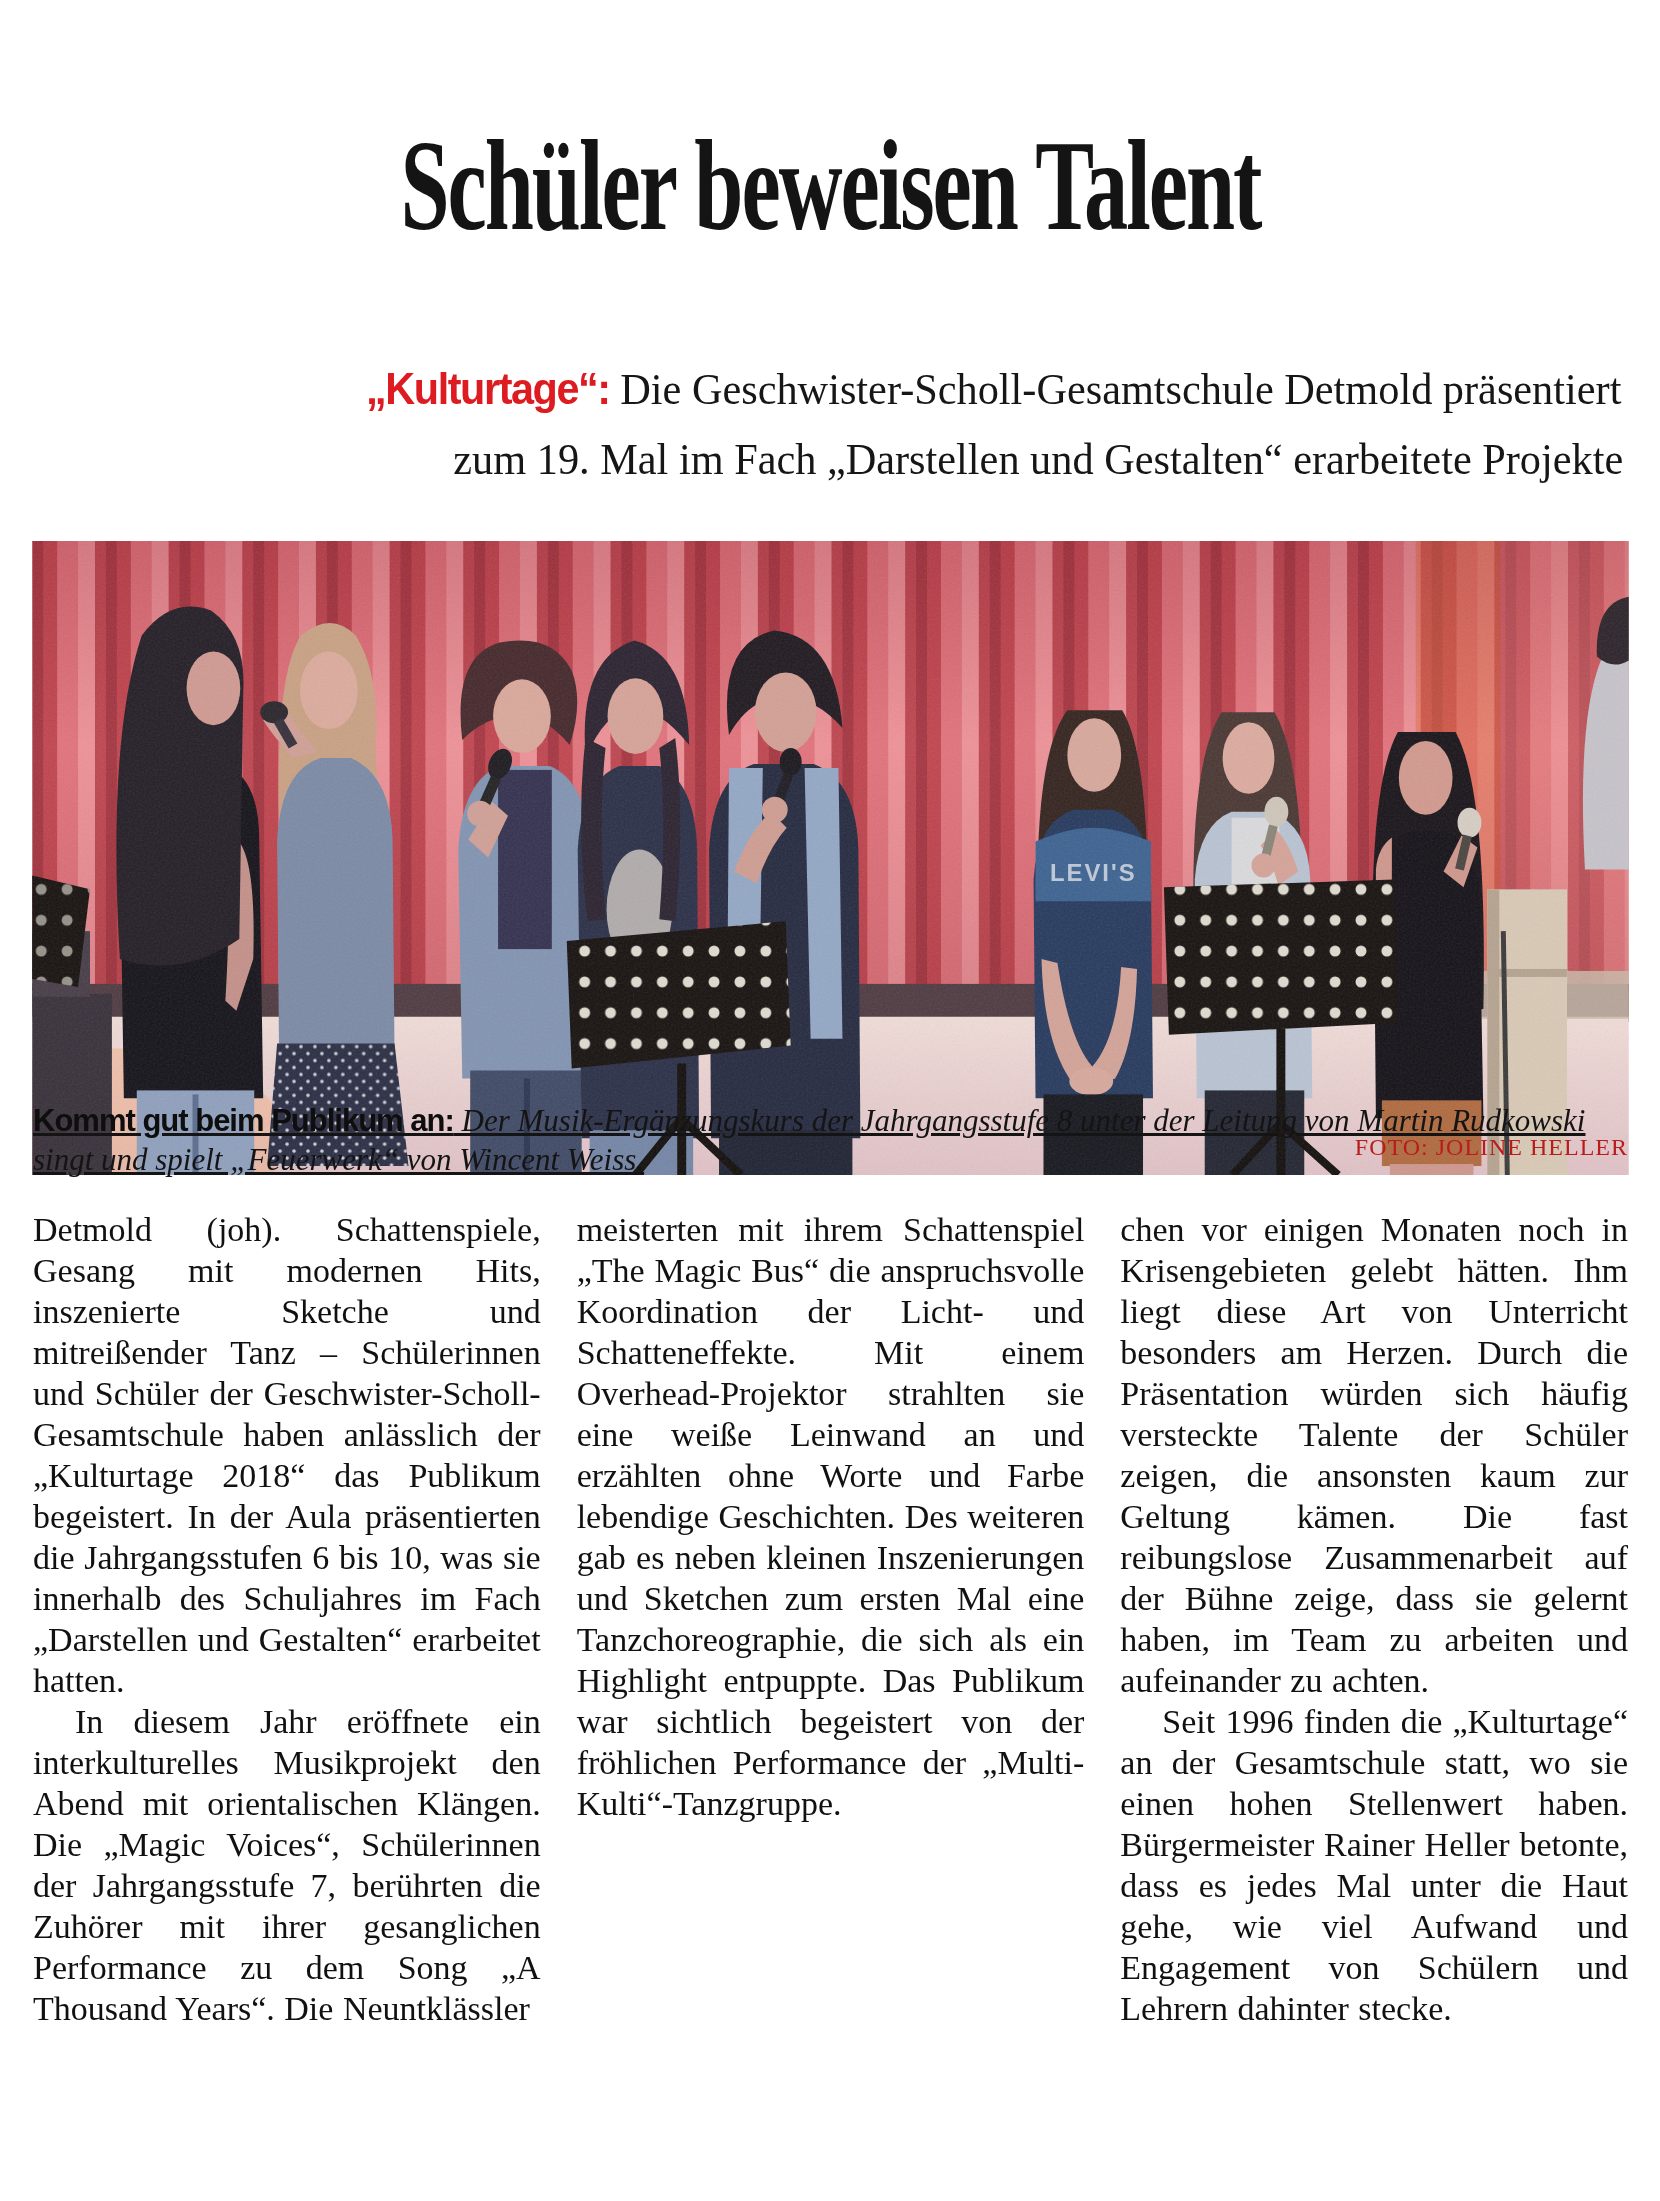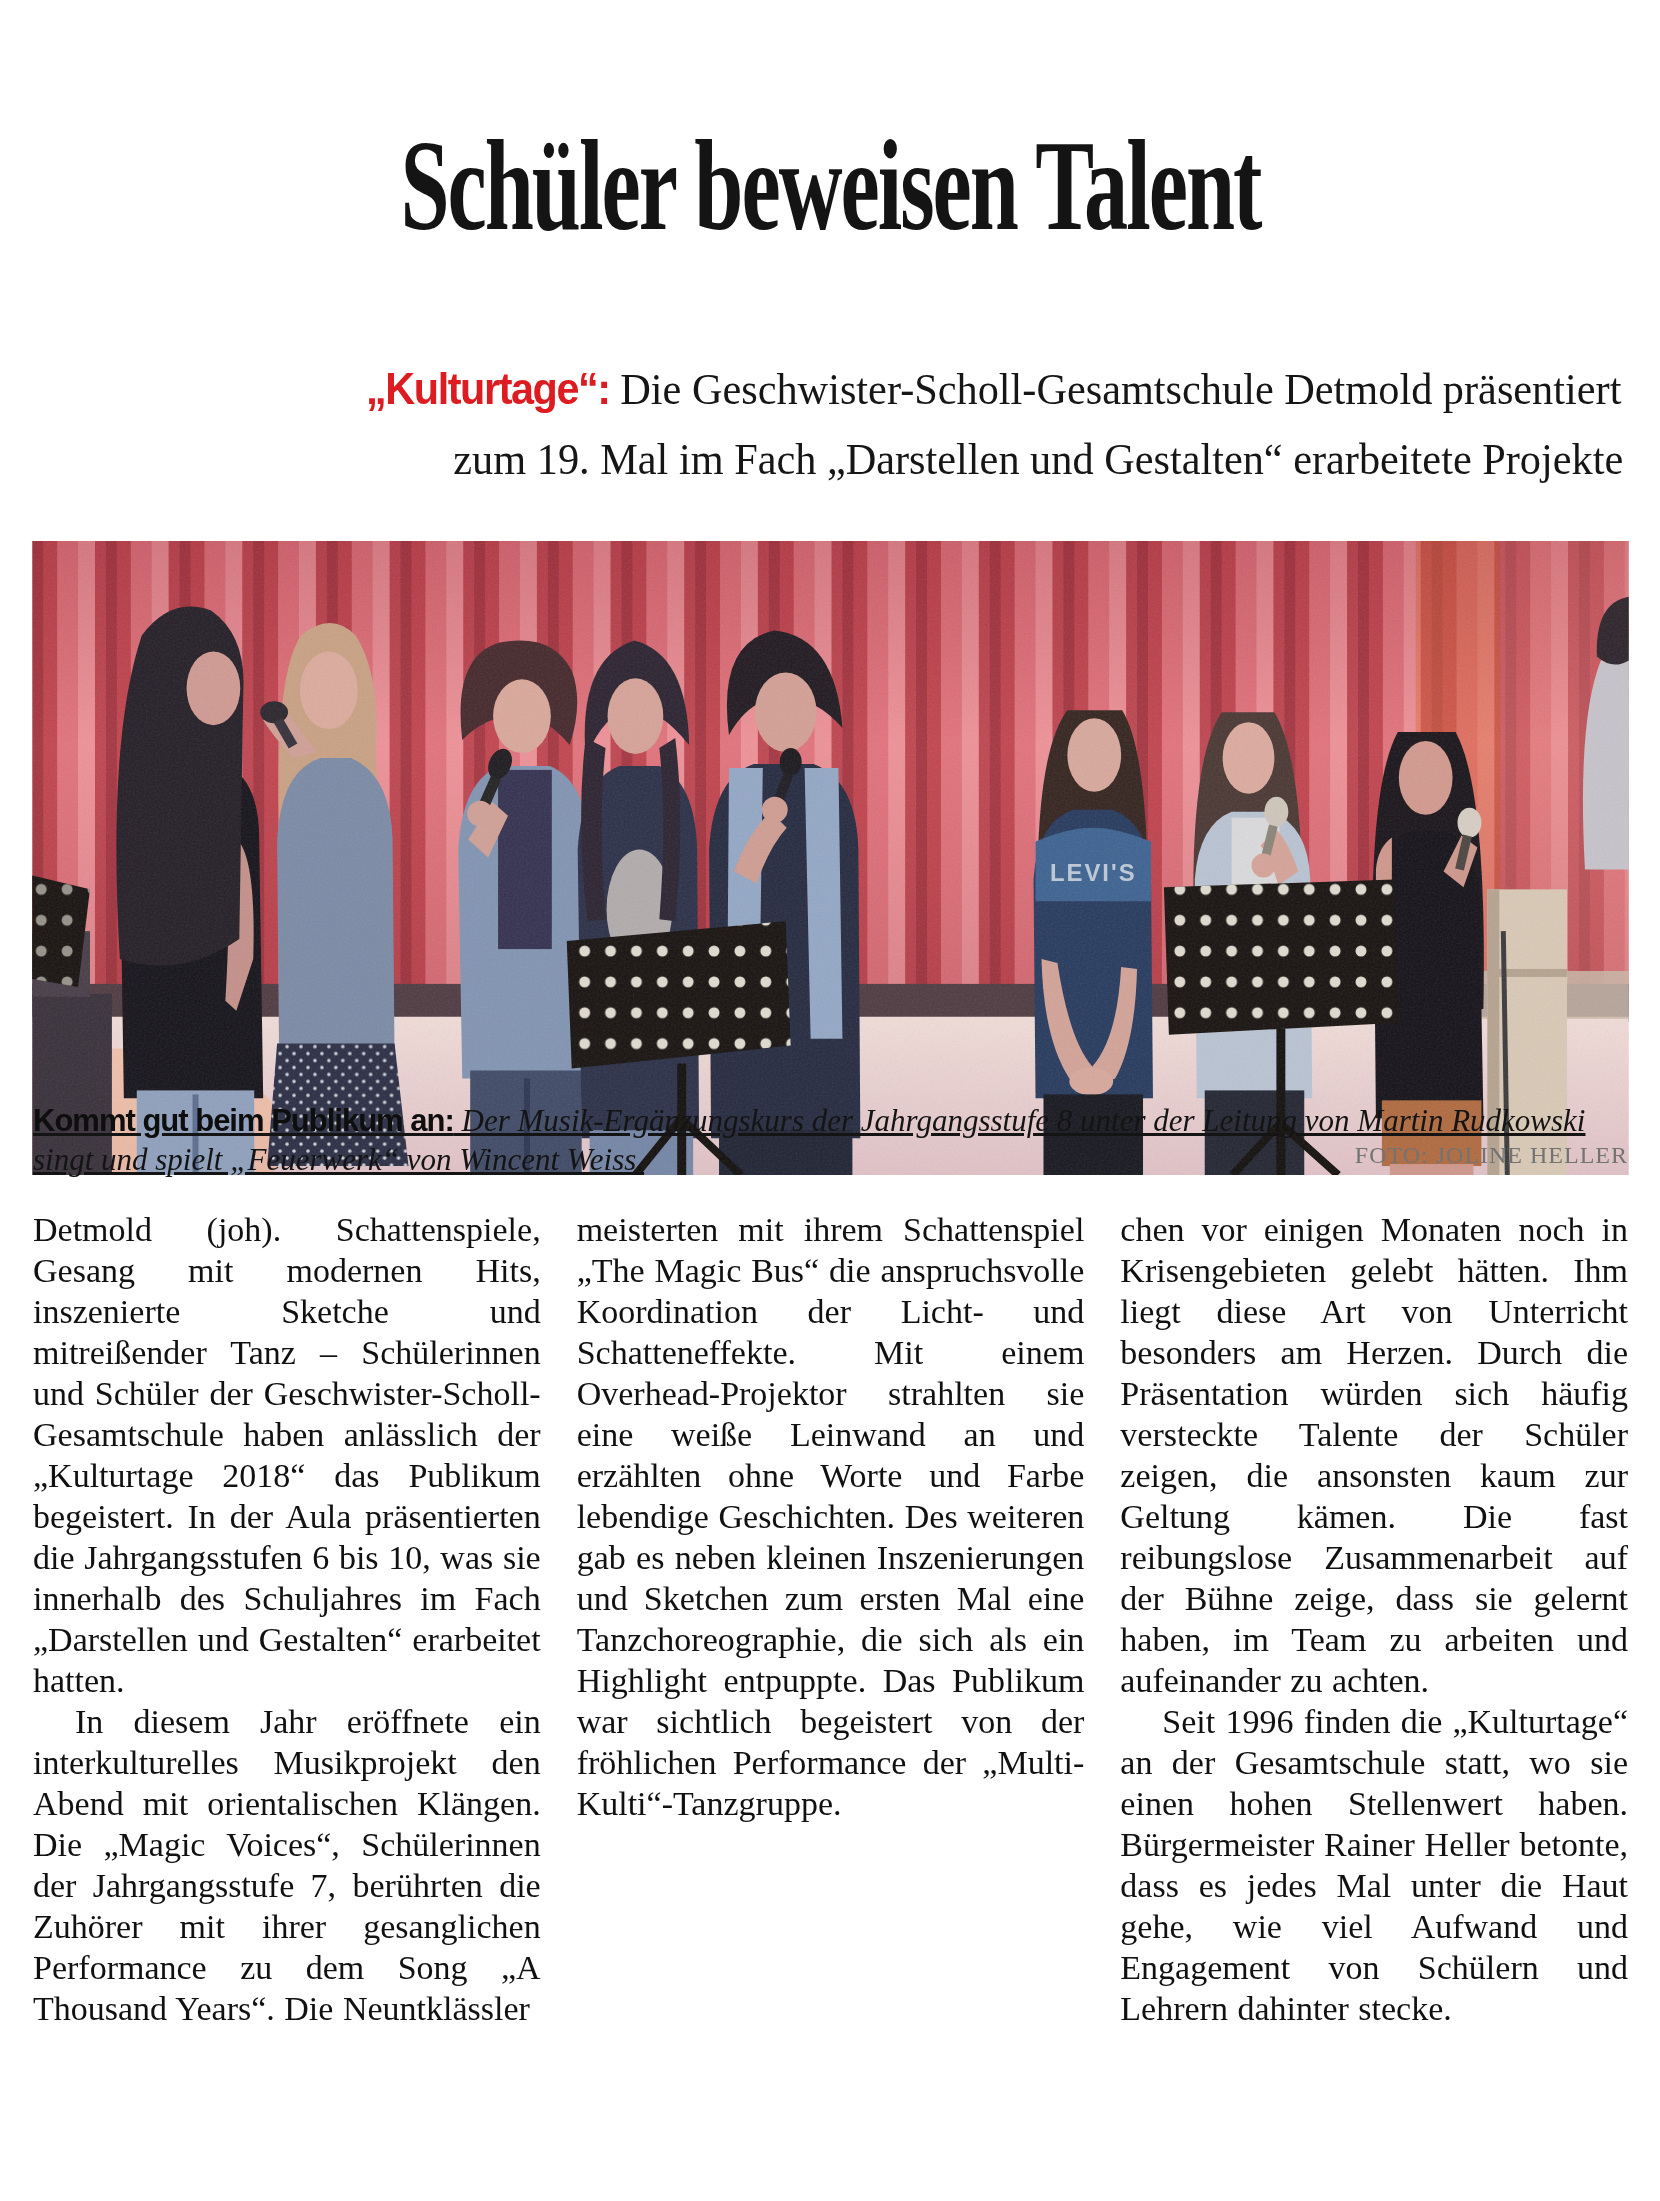--- a/index.html
+++ b/index.html
@@ -20,22 +20,22 @@
   .red-tag{font-size:44px;}
   .photo-wrap{margin:42px 0 0 32px;width:1597px;height:544px;position:relative;}
   .photo-wrap svg{display:block;}
   .caption{
     position:relative;margin:16px 33px 0 33px;font-size:31px;line-height:39px;
     text-align:left;color:#141414;text-decoration:underline;
   }
   .cap-lead{font-family:"Liberation Sans",sans-serif;font-weight:bold;letter-spacing:-1px;font-size:31px;color:#0e0e0e;}
   .cap-text{font-style:italic;font-size:31px;}
   .cap-credit{
-    position:absolute;right:0;bottom:4px;font-style:normal;font-size:24px;
-    letter-spacing:1px;color:#737373;
+    position:absolute;right:0;bottom:12px;font-style:normal;font-size:24px;
+    letter-spacing:1px;color:#b91c1c;
   }
   .columns{margin:30px 33px 0 33px;display:flex;gap:36px;height:1030px;overflow:hidden;}
   .col{flex:1 1 0;min-width:0;}
   .para{
     margin:0;font-size:34px;line-height:41px;text-align:justify;color:#111;
     word-spacing:1px;
   }
   .para.indent{text-indent:42px;}
   .para b{font-weight:normal;}
 </style>

